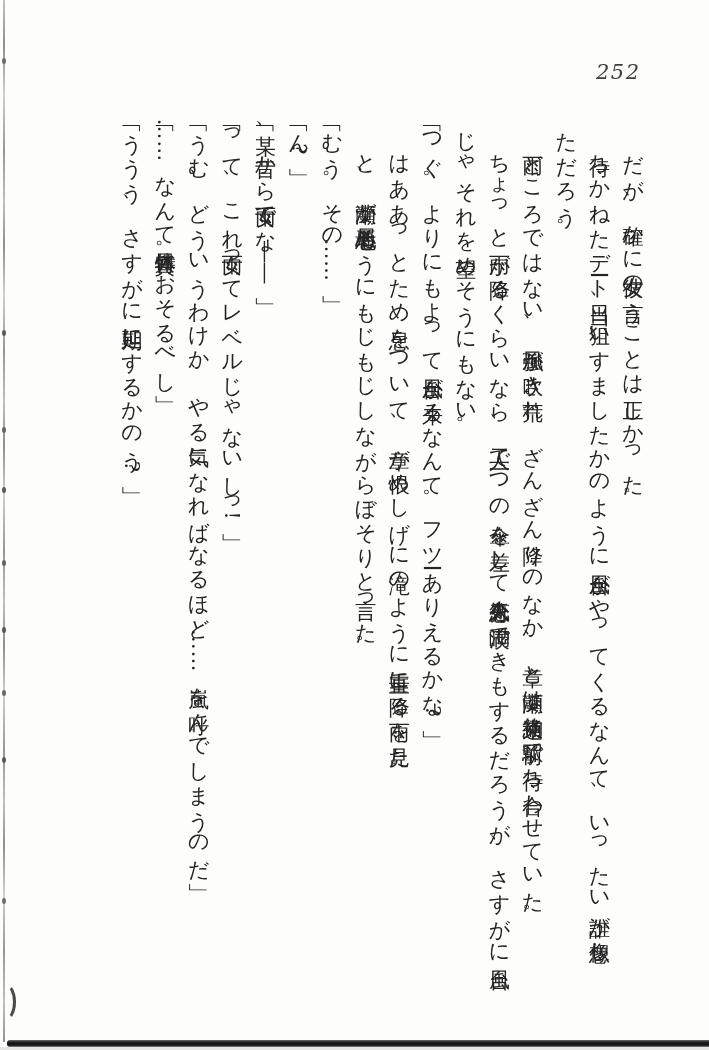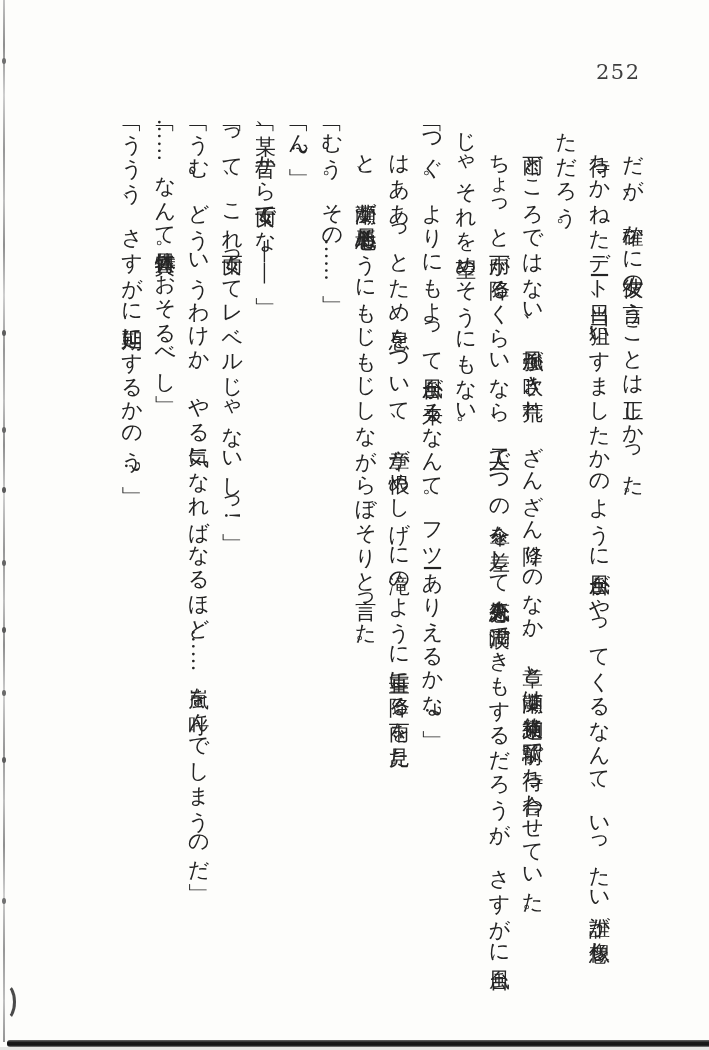--- a/index.html
+++ b/index.html
@@ -16,20 +16,21 @@
     height: 1050px;
     background: #fdfdfb;
     overflow: hidden;
   }
   
   .page-number {
     position: absolute;
     top: 60px;
     left: 596px;
     font-size: 21px;
+    font-style: italic;
     letter-spacing: 1.5px;
     color: #3e3e3e;
   }
   
   .text-block {
     position: absolute;
     top: 118px;
     right: 60px;
     height: 844px;
     writing-mode: vertical-rl;

